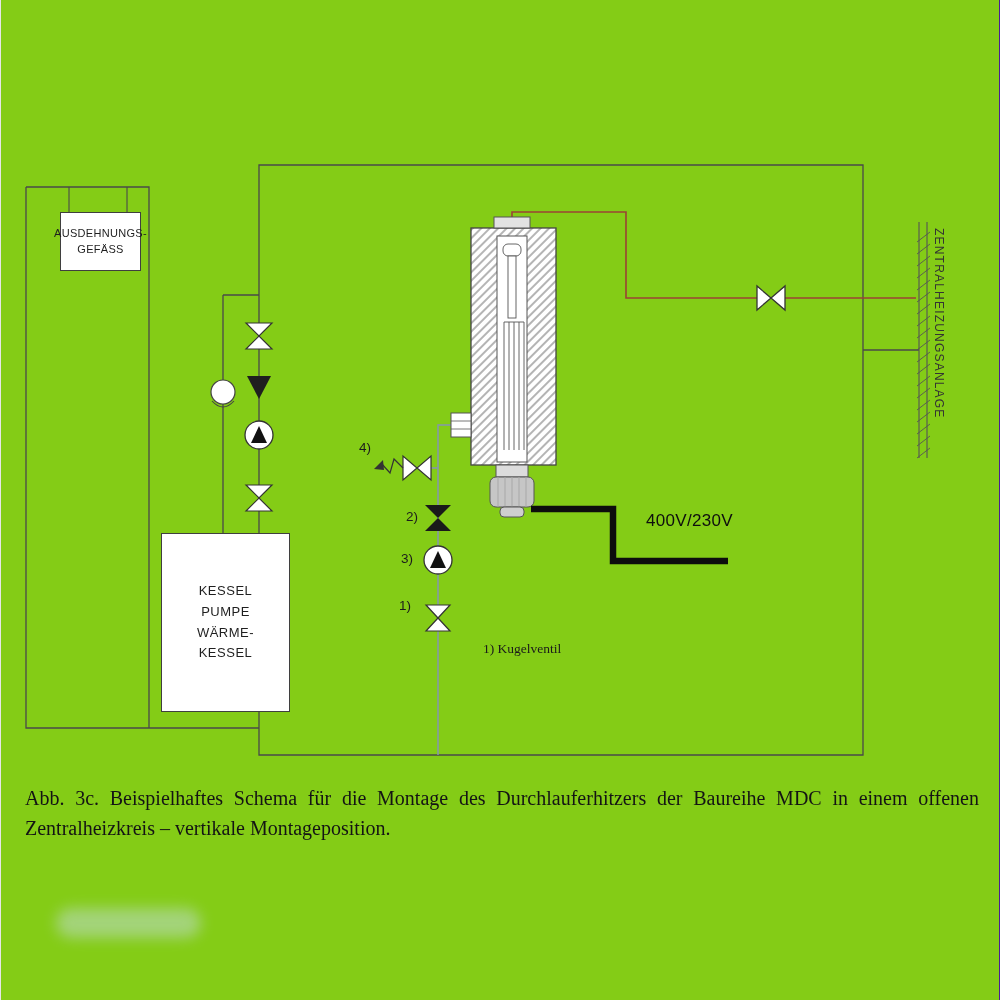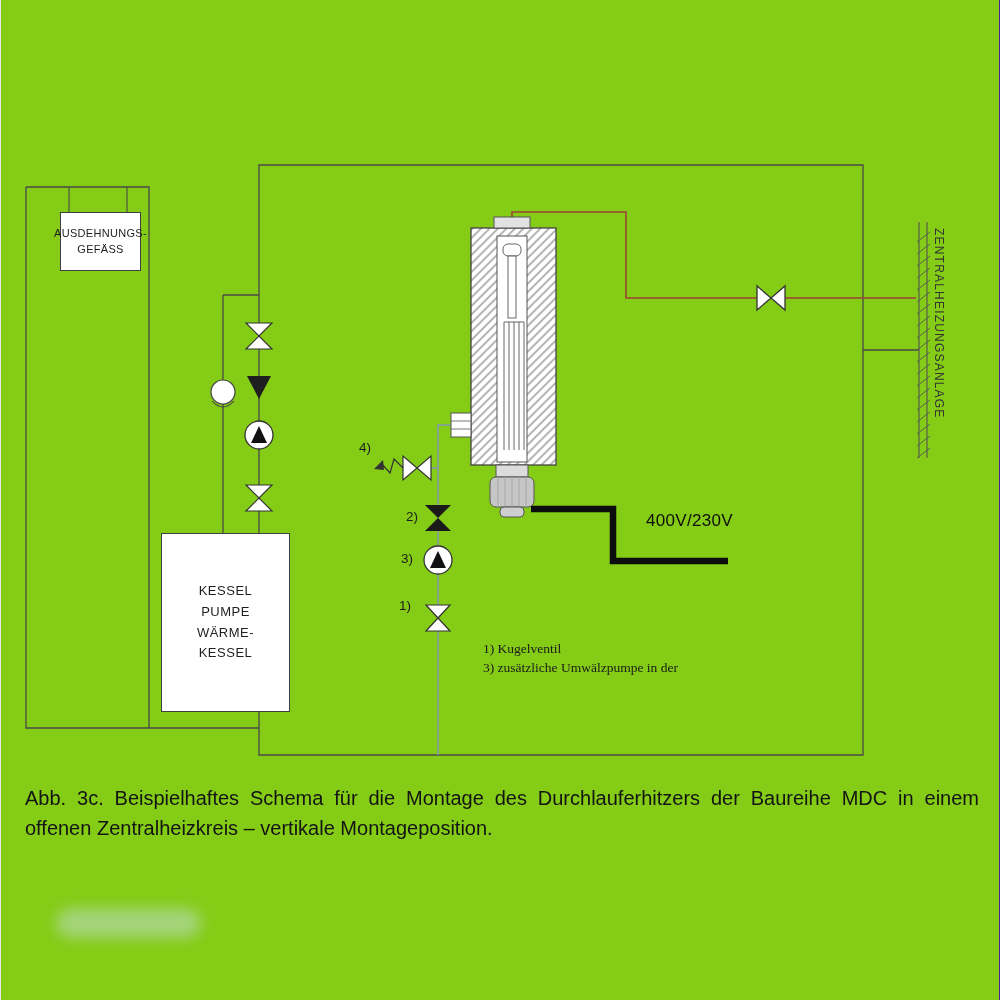--- a/index.html
+++ b/index.html
@@ -15,21 +15,21 @@
   .marker{font-size:13.5px;color:#1c1c1c;}
   #marker-4{left:358px;top:440px;}
   #marker-2{left:405px;top:509px;}
   #marker-3{left:400px;top:551px;}
   #marker-1{left:398px;top:598px;}
   #voltage-label{left:645px;top:511px;font-size:17px;font-weight:400;letter-spacing:.3px;color:#0e0e0e;}
   #legend{left:482px;top:640px;width:400px;font-size:13.5px;line-height:1.32;color:#1b1b1b;}
   #legend div{margin-bottom:1px;font-family:Liberation Serif, serif;}
   #central-heating-label{left:931px;top:228px;height:215px;writing-mode:vertical-rl;
         font-size:12px;letter-spacing:1.2px;color:#333;white-space:nowrap;}
-  #caption{left:24px;top:783px;width:954px;font-family:Liberation Sans, sans-serif;
+  #caption{left:24px;top:783px;width:954px;font-family:Liberation Serif, serif;
         font-size:20px;line-height:1.5;color:#141414;text-align:justify;}
   #watermark{left:55px;top:908px;width:145px;height:30px;background:#c9ddf2;opacity:.45;
         border-radius:15px;filter:blur(7px);}
 </style>
 </head>
 <body>
 
 <div id="page">
 
   <svg width="1000" height="1000" viewBox="0 0 1000 1000">
@@ -140,21 +140,20 @@
 
   <div class="abs marker" id="marker-4">4)</div>
   <div class="abs marker" id="marker-2">2)</div>
   <div class="abs marker" id="marker-3">3)</div>
   <div class="abs marker" id="marker-1">1)</div>
 
   <div class="abs" id="voltage-label">400V/230V</div>
 
   <div class="abs" id="legend">
     <div>1) Kugelventil</div>
-    <div>3) zusätzliche Umwälzpumpe in der</div>
   </div>
 
   <div class="abs" id="central-heating-label">ZENTRALHEIZUNGSANLAGE</div>
 
   <div class="abs" id="caption">Abb. 3c. Beispielhaftes Schema für die Montage des Durchlauferhitzers der Baureihe MDC in einem offenen Zentralheizkreis – vertikale Montageposition.</div>
 
   <div class="abs" id="watermark"></div>
 
 </div>
 

